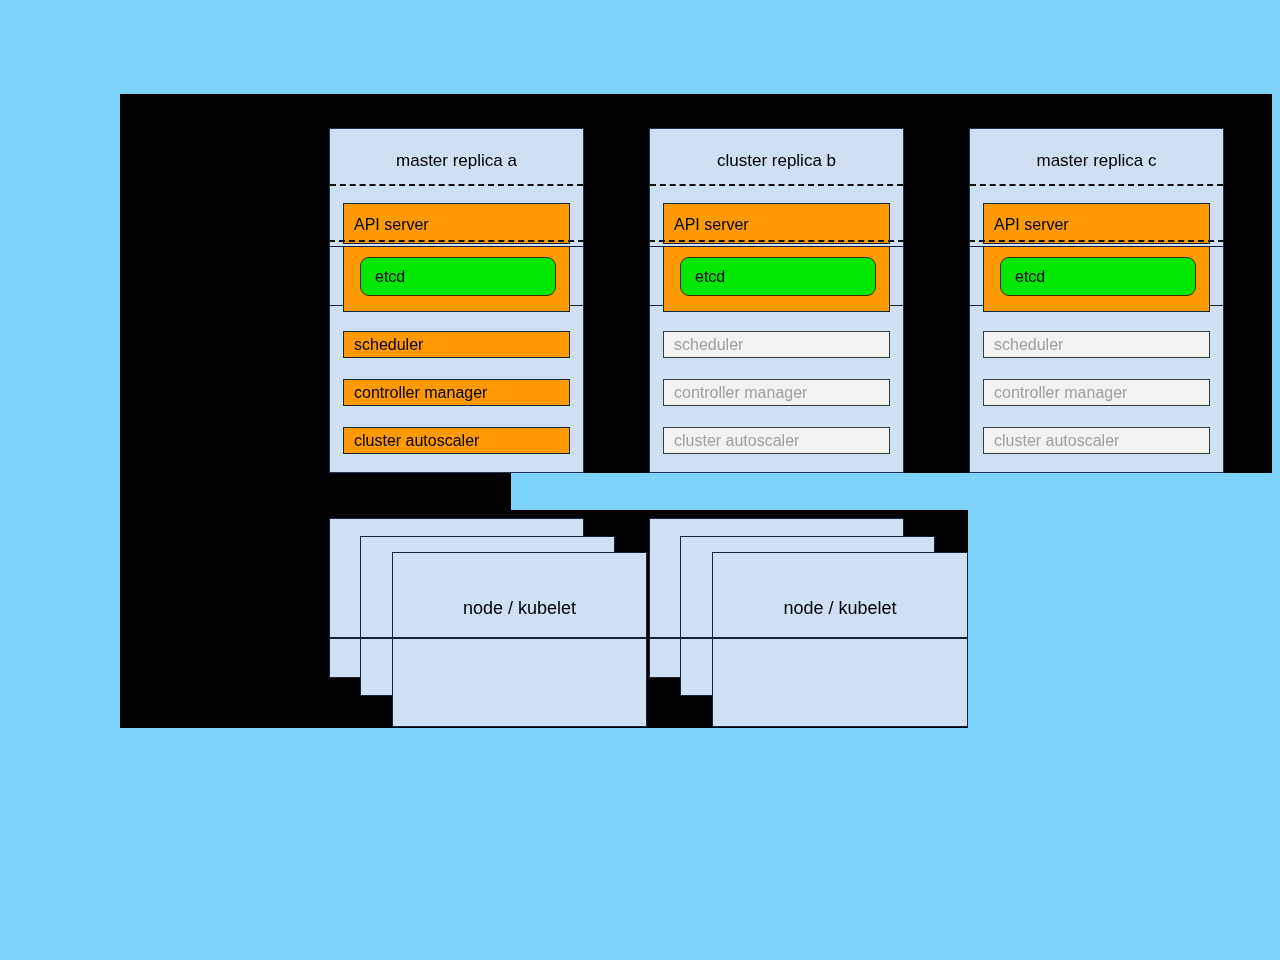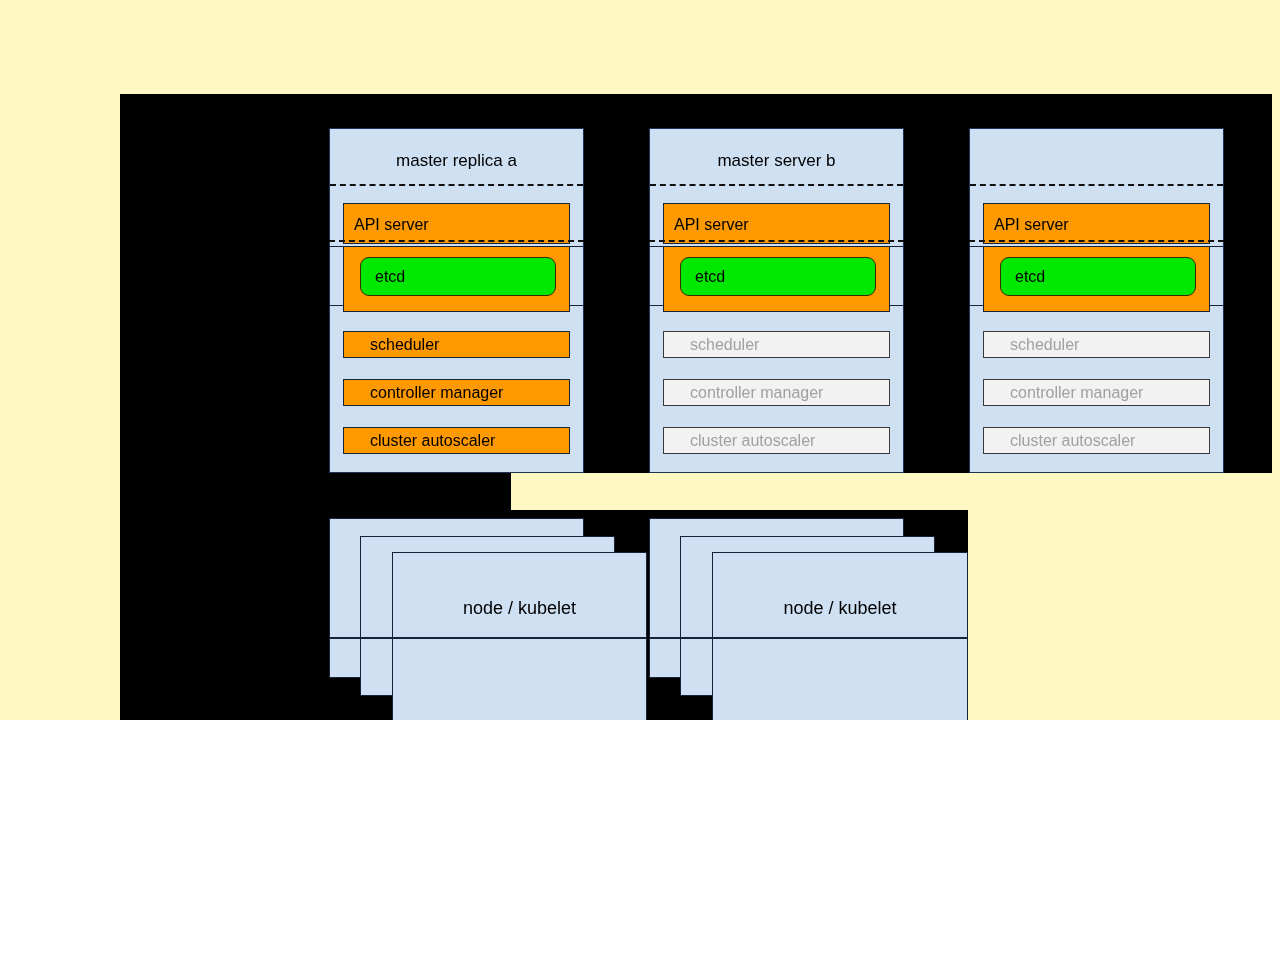--- a/index.html
+++ b/index.html
@@ -6,22 +6,22 @@
     margin: 0;
     padding: 0;
     background: #ffffff;
   }
   body {
     font-family: "Liberation Sans", sans-serif;
   }
   #canvas {
     position: relative;
     width: 1280px;
-    height: 720px;
-    background: #fef9c3;
+    height: 960px;
+    background: #7dd3fc;
     overflow: hidden;
   }
 
   
   .backdrop {
     position: absolute;
     background: #000000;
   }
 
   
@@ -68,21 +68,21 @@
   .comp {
     position: absolute;
     box-sizing: border-box;
     border: 1px solid #16233a;
     background: #ff9900;
     color: #000000;
     font-size: 16px;
     line-height: 1;
     display: flex;
     align-items: center;
-    padding-left: 26px;
+    padding-left: 10px;
   }
   .comp.inactive {
     background: #f2f2f2;
     color: #a0a0a0;
     border: 1px solid #3a3a3a;
   }
 
   
   .apiserver {
     position: absolute;
@@ -145,35 +145,36 @@
   <div class="apiserver" style="left:343px; top:203px; width:227px; height:41px;">API server</div>
   <div class="dash-line" style="left:329px; width:255px; top:240px;"></div>
   <div class="box" style="left:343px; top:246px; width:227px; height:66px; background:#ff9900; border-color:#16233a;"></div>
   <div class="etcd" style="left:360px; top:257px; width:196px; height:39px;">etcd</div>
 
   <div class="comp" style="left:343px; top:331px; width:227px; height:27px;">scheduler</div>
   <div class="comp" style="left:343px; top:379px; width:227px; height:27px;">controller manager</div>
   <div class="comp" style="left:343px; top:427px; width:227px; height:27px;">cluster autoscaler</div>
 
   <div class="replica" style="left:649px; top:128px; width:255px; height:345px;">
-    <div class="replica-title">master server b</div>
+    <div class="replica-title">cluster replica b</div>
     <div class="dash-line" style="top:55px;"></div>
     <div class="solid-line" style="top:117px;"></div>
     <div class="solid-line" style="top:176px;"></div>
   </div>
   <div class="apiserver" style="left:663px; top:203px; width:227px; height:41px;">API server</div>
   <div class="dash-line" style="left:649px; width:255px; top:240px;"></div>
   <div class="box" style="left:663px; top:246px; width:227px; height:66px; background:#ff9900; border-color:#16233a;"></div>
   <div class="etcd" style="left:680px; top:257px; width:196px; height:39px;">etcd</div>
 
   <div class="comp inactive" style="left:663px; top:331px; width:227px; height:27px;">scheduler</div>
   <div class="comp inactive" style="left:663px; top:379px; width:227px; height:27px;">controller manager</div>
   <div class="comp inactive" style="left:663px; top:427px; width:227px; height:27px;">cluster autoscaler</div>
 
   <div class="replica" style="left:969px; top:128px; width:255px; height:345px;">
+    <div class="replica-title">master replica c</div>
     <div class="dash-line" style="top:55px;"></div>
     <div class="solid-line" style="top:117px;"></div>
     <div class="solid-line" style="top:176px;"></div>
   </div>
   <div class="apiserver" style="left:983px; top:203px; width:227px; height:41px;">API server</div>
   <div class="dash-line" style="left:969px; width:255px; top:240px;"></div>
   <div class="box" style="left:983px; top:246px; width:227px; height:66px; background:#ff9900; border-color:#16233a;"></div>
   <div class="etcd" style="left:1000px; top:257px; width:196px; height:39px;">etcd</div>
 
   <div class="comp inactive" style="left:983px; top:331px; width:227px; height:27px;">scheduler</div>

